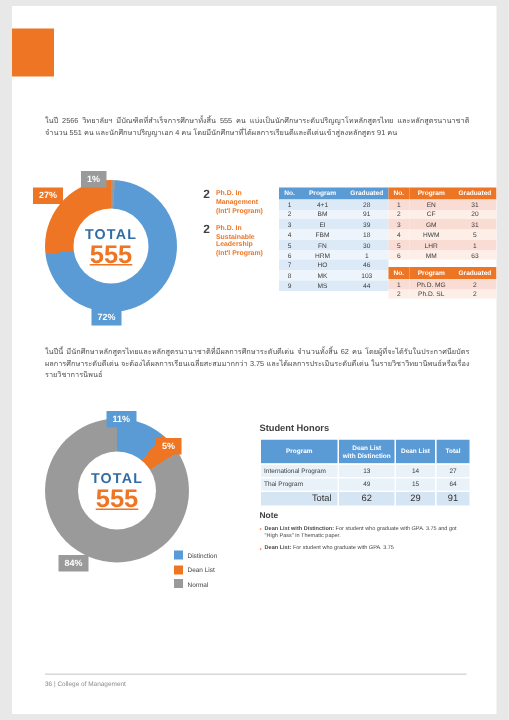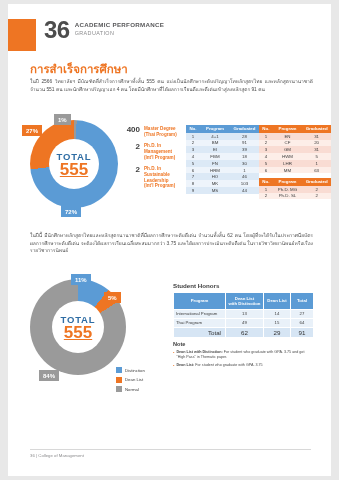--- a/index.html
+++ b/index.html
@@ -142,48 +142,35 @@
     height: 0.5px; background: #d8d8d8;
   }
 </style>
 </head>
 <body>
 
 <div class="page">
 
   <div class="orange-tab"></div>
 
-  <div class="hdr">
-    <div class="hdr-num">36</div>
-    <div class="hdr-txt">
-      <div class="hdr-t1">ACADEMIC PERFORMANCE</div>
-      <div class="hdr-t2">GRADUATION</div>
-    </div>
-  </div>
-
-  <div class="th-title">การสำเร็จการศึกษา</div>
+
   <div class="th-para">ในปี 2566 วิทยาลัยฯ มีบัณฑิตที่สำเร็จการศึกษาทั้งสิ้น 555 คน แบ่งเป็นนักศึกษาระดับปริญญาโทหลักสูตรไทย และหลักสูตรนานาชาติ จำนวน 551 คน และนักศึกษาปริญญาเอก 4 คน โดยมีนักศึกษาที่ได้ผลการเรียนดีและดีเด่นเข้าสู่ลงหลักสูตร 91 คน</div>
 
   <div class="donut-wrap" style="left:22px; top:116px; width:88px; height:88px;">
     <div class="donut" id="donut1" style="left: 0px; top: 0px; width: 88px; height: 88px; background: conic-gradient(rgb(154, 154, 154) 0deg, rgb(154, 154, 154) 3.6deg, rgb(91, 155, 213) 3.6deg, rgb(91, 155, 213) 262.8deg, rgb(238, 117, 35) 262.8deg, rgb(238, 117, 35) 360deg);"></div>
     <div class="donut-hole" style="left:19px; top:19px; width:50px; height:50px;">
       <div class="d-total">TOTAL</div>
       <div class="d-num">555</div>
     </div>
   </div>
   <div class="cal orange" style="left:14px; top:121px;">27%</div>
   <div class="cal gray" style="left:46px; top:110px;">1%</div>
   <div class="cal blue" style="left:53px; top:202px;">72%</div>
 
   <div class="deg-list">
-    <div class="deg-row">
-      <div class="deg-n">400</div>
-      <div class="deg-l" style="white-space:pre-line">Master Degree
-(Thai Program)</div>
-    </div>
     <div class="deg-row">
       <div class="deg-n">2</div>
       <div class="deg-l" style="white-space:pre-line">Ph.D. In Management
 (Int'l Program)</div>
     </div>
     <div class="deg-row">
       <div class="deg-n">2</div>
       <div class="deg-l" style="white-space:pre-line">Ph.D. In Sustainable
 Leadership
 (Int'l Program)</div>

